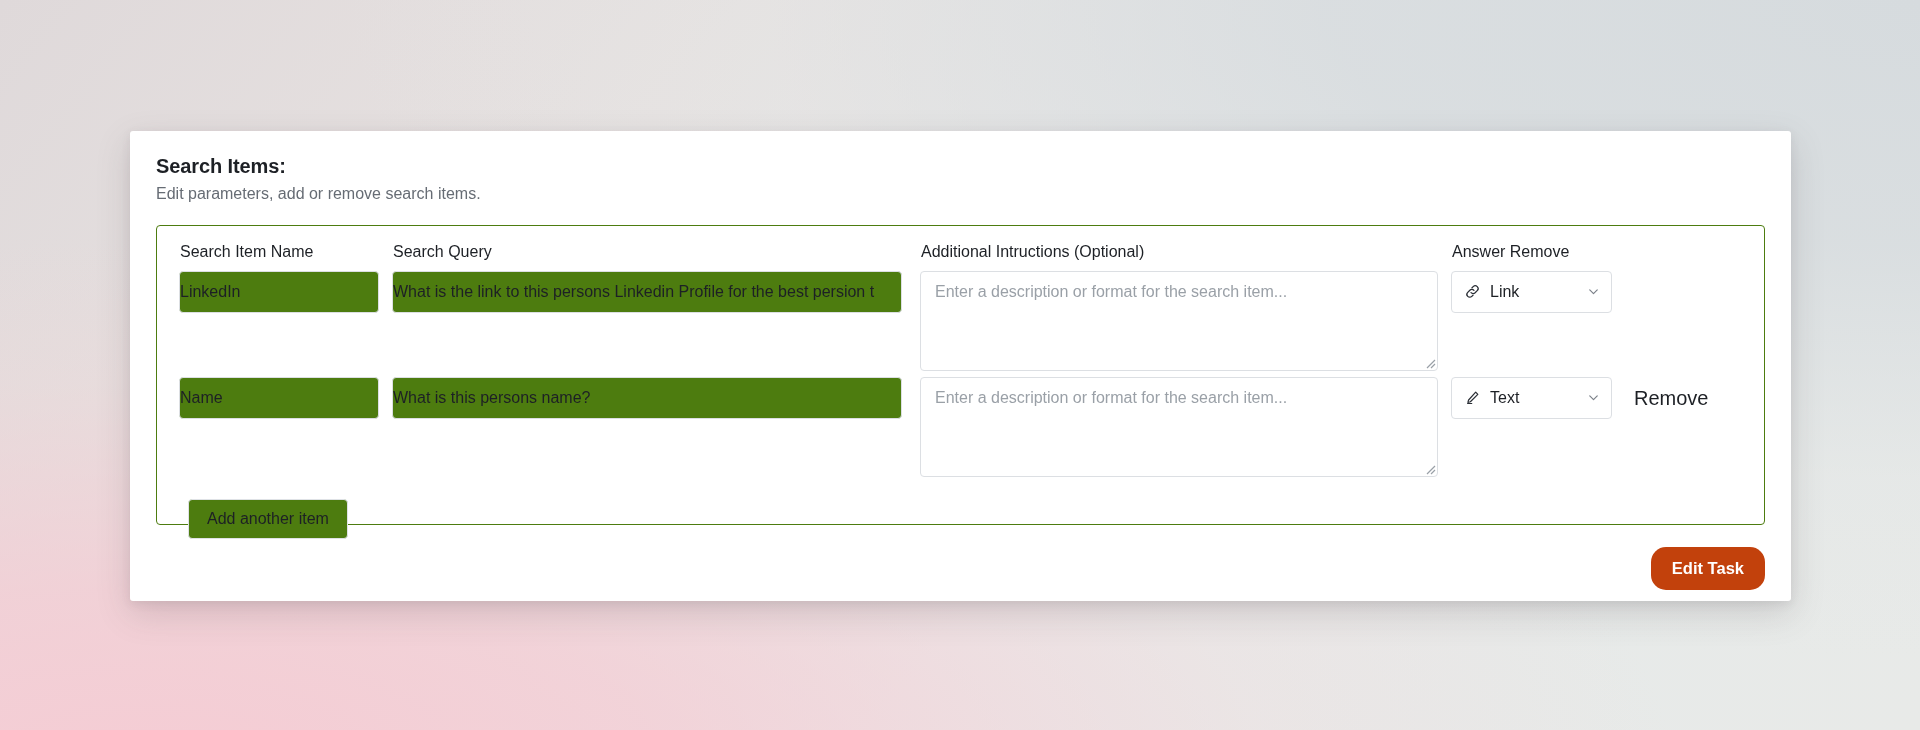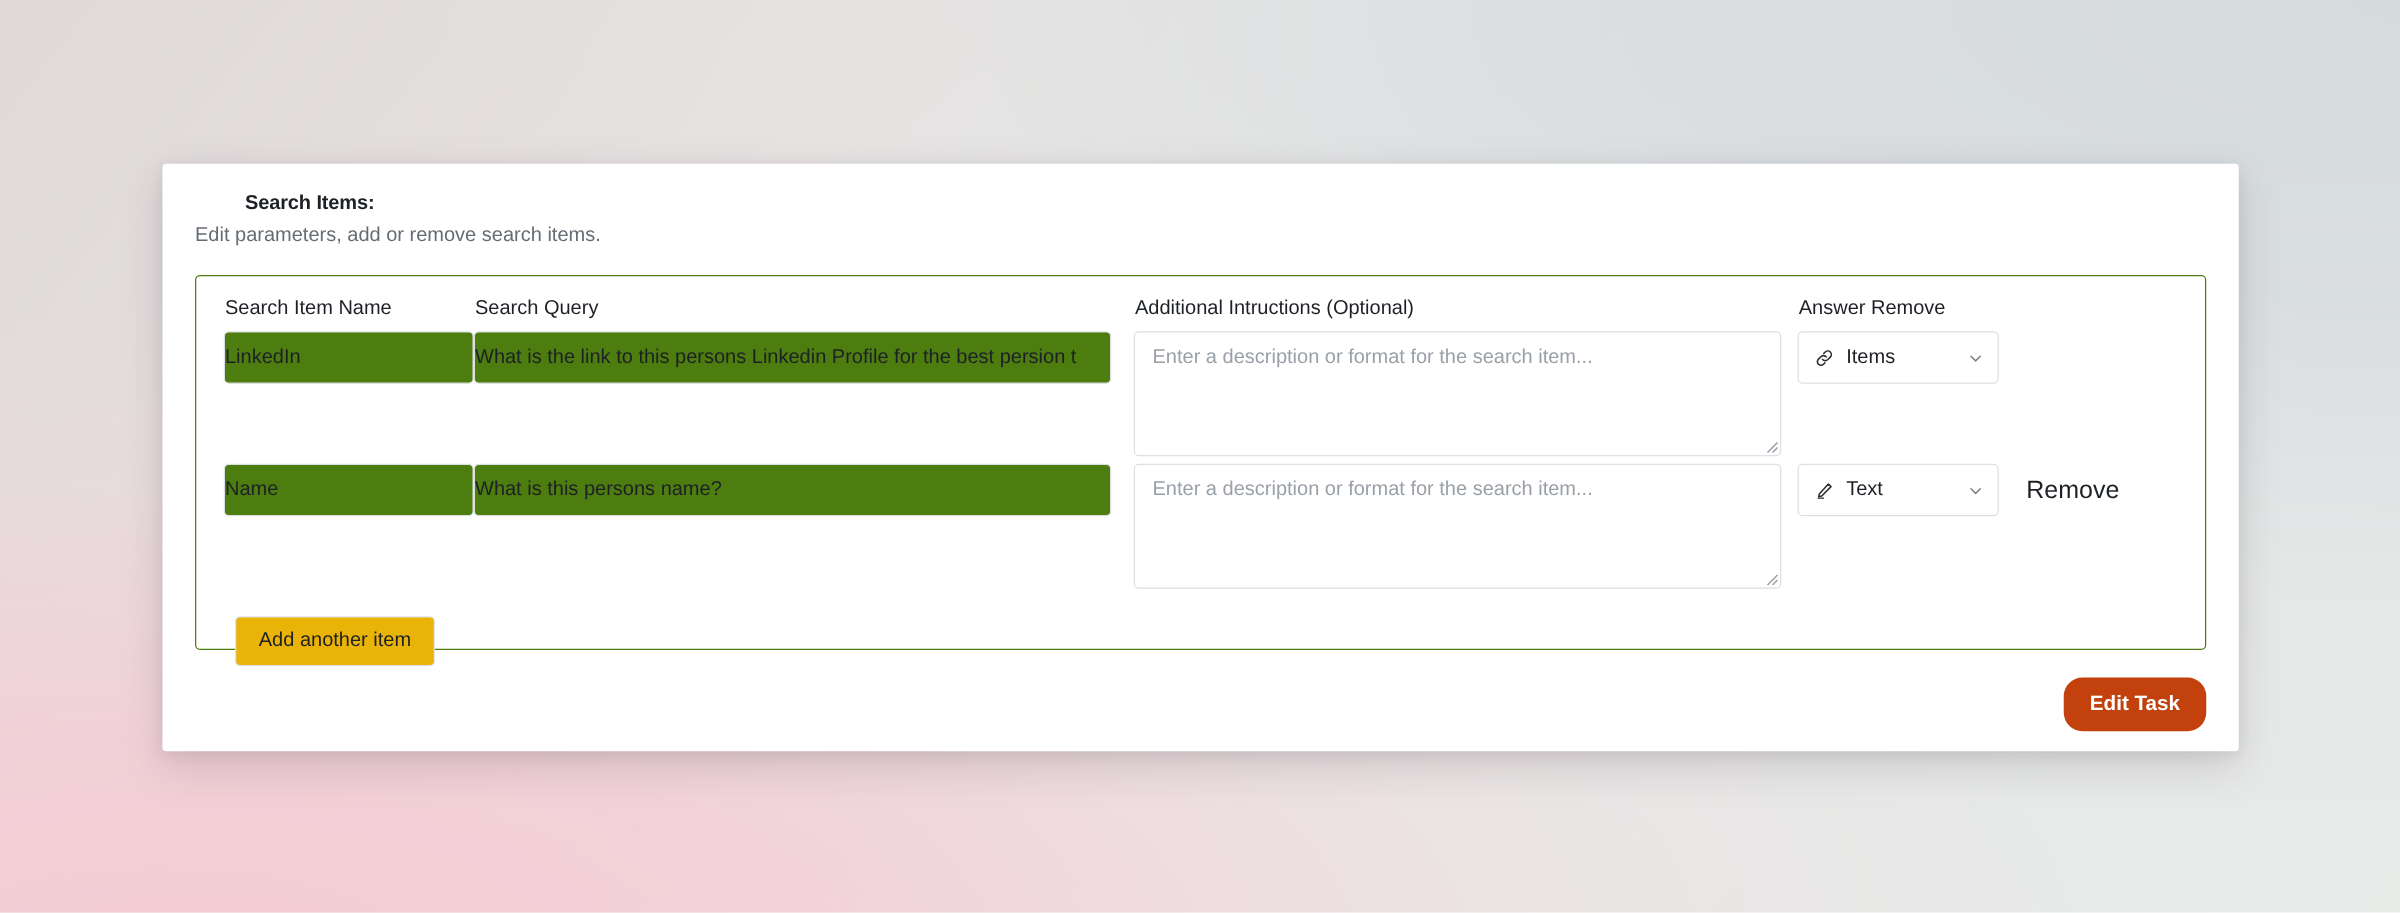--- a/index.html
+++ b/index.html
@@ -27,26 +27,25 @@
     width: 1661px;
     height: 470px;
     background: #ffffff;
     border-radius: 3px;
     box-shadow: 0 12px 34px rgba(90, 80, 85, 0.20),
                 0 3px 10px rgba(90, 80, 85, 0.10);
     padding: 22px 26px 0 26px;
   }
 
   .card-title {
-    font-size: 16px;
+    font-size: 20px;
     font-weight: bold;
     color: #1d2025;
     letter-spacing: -0.1px;
     line-height: 1.3;
-    margin-left: 40px;
   }
 
   .card-subtitle {
     font-size: 16px;
     color: #666c74;
     margin-top: 5px;
     line-height: 1.3;
   }
 
   
@@ -57,21 +56,21 @@
     padding: 16px 22px 24px 22px;
     height: 300px;
   }
 
   .row {
     display: flex;
     align-items: flex-start;
   }
 
   .col-name      { width: 200px; flex: 0 0 200px; }
-  .col-query     { width: 510px; flex: 0 0 510px; margin-left: 0; }
+  .col-query     { width: 510px; flex: 0 0 510px; margin-left: 13px; }
   .col-instr     { width: 518px; flex: 0 0 518px; margin-left: 18px; }
   .col-format    { width: 161px; flex: 0 0 161px; margin-left: 13px; }
   .col-remove    { flex: 1 1 auto; margin-left: 22px; }
 
   .header-row { margin-bottom: 8px; }
 
   .col-head {
     font-size: 16px;
     color: #1d2025;
     line-height: 1.3;
@@ -155,21 +154,21 @@
     white-space: nowrap;
   }
 
   .row-second { margin-top: 6px; }
 
   .add-btn {
     margin-top: 22px;
     margin-left: 9px;
     height: 40px;
     padding: 0 18px;
-    background: #eab308;
+    background: #4d7c0f;
     border: 1px solid #dfe2e6;
     border-radius: 4px;
     font-family: "Liberation Sans", sans-serif;
     font-size: 16px;
     color: #1d2025;
     cursor: pointer;
   }
 
   
   .footer {
@@ -233,21 +232,21 @@
             <path d="M12 4 L4 12 M12 8 L8 12" stroke="#9aa0a7" stroke-width="1.2" fill="none"></path>
           </svg>
         </div>
       </div>
       <div class="col-format">
         <div class="select-box">
           <svg class="fmt-icon" width="17" height="17" viewBox="0 0 24 24">
             <path d="M10 13.5a4 4 0 0 0 5.7.3l3-3a4 4 0 0 0-5.7-5.7l-1.7 1.7" fill="none" stroke="#2b2f36" stroke-width="1.8" stroke-linecap="round"></path>
             <path d="M14 10.5a4 4 0 0 0-5.7-.3l-3 3a4 4 0 0 0 5.7 5.7l1.7-1.7" fill="none" stroke="#2b2f36" stroke-width="1.8" stroke-linecap="round"></path>
           </svg>
-          <span class="select-label">Items</span>
+          <span class="select-label">Link</span>
           <svg class="chev" width="15" height="15" viewBox="0 0 24 24">
             <path d="M6 9.5 L12 15.5 L18 9.5" fill="none" stroke="#7b8189" stroke-width="1.9" stroke-linecap="round" stroke-linejoin="round"></path>
           </svg>
         </div>
       </div>
       <div class="col-remove">
         <button class="remove-btn"></button>
       </div>
     </div>
 

